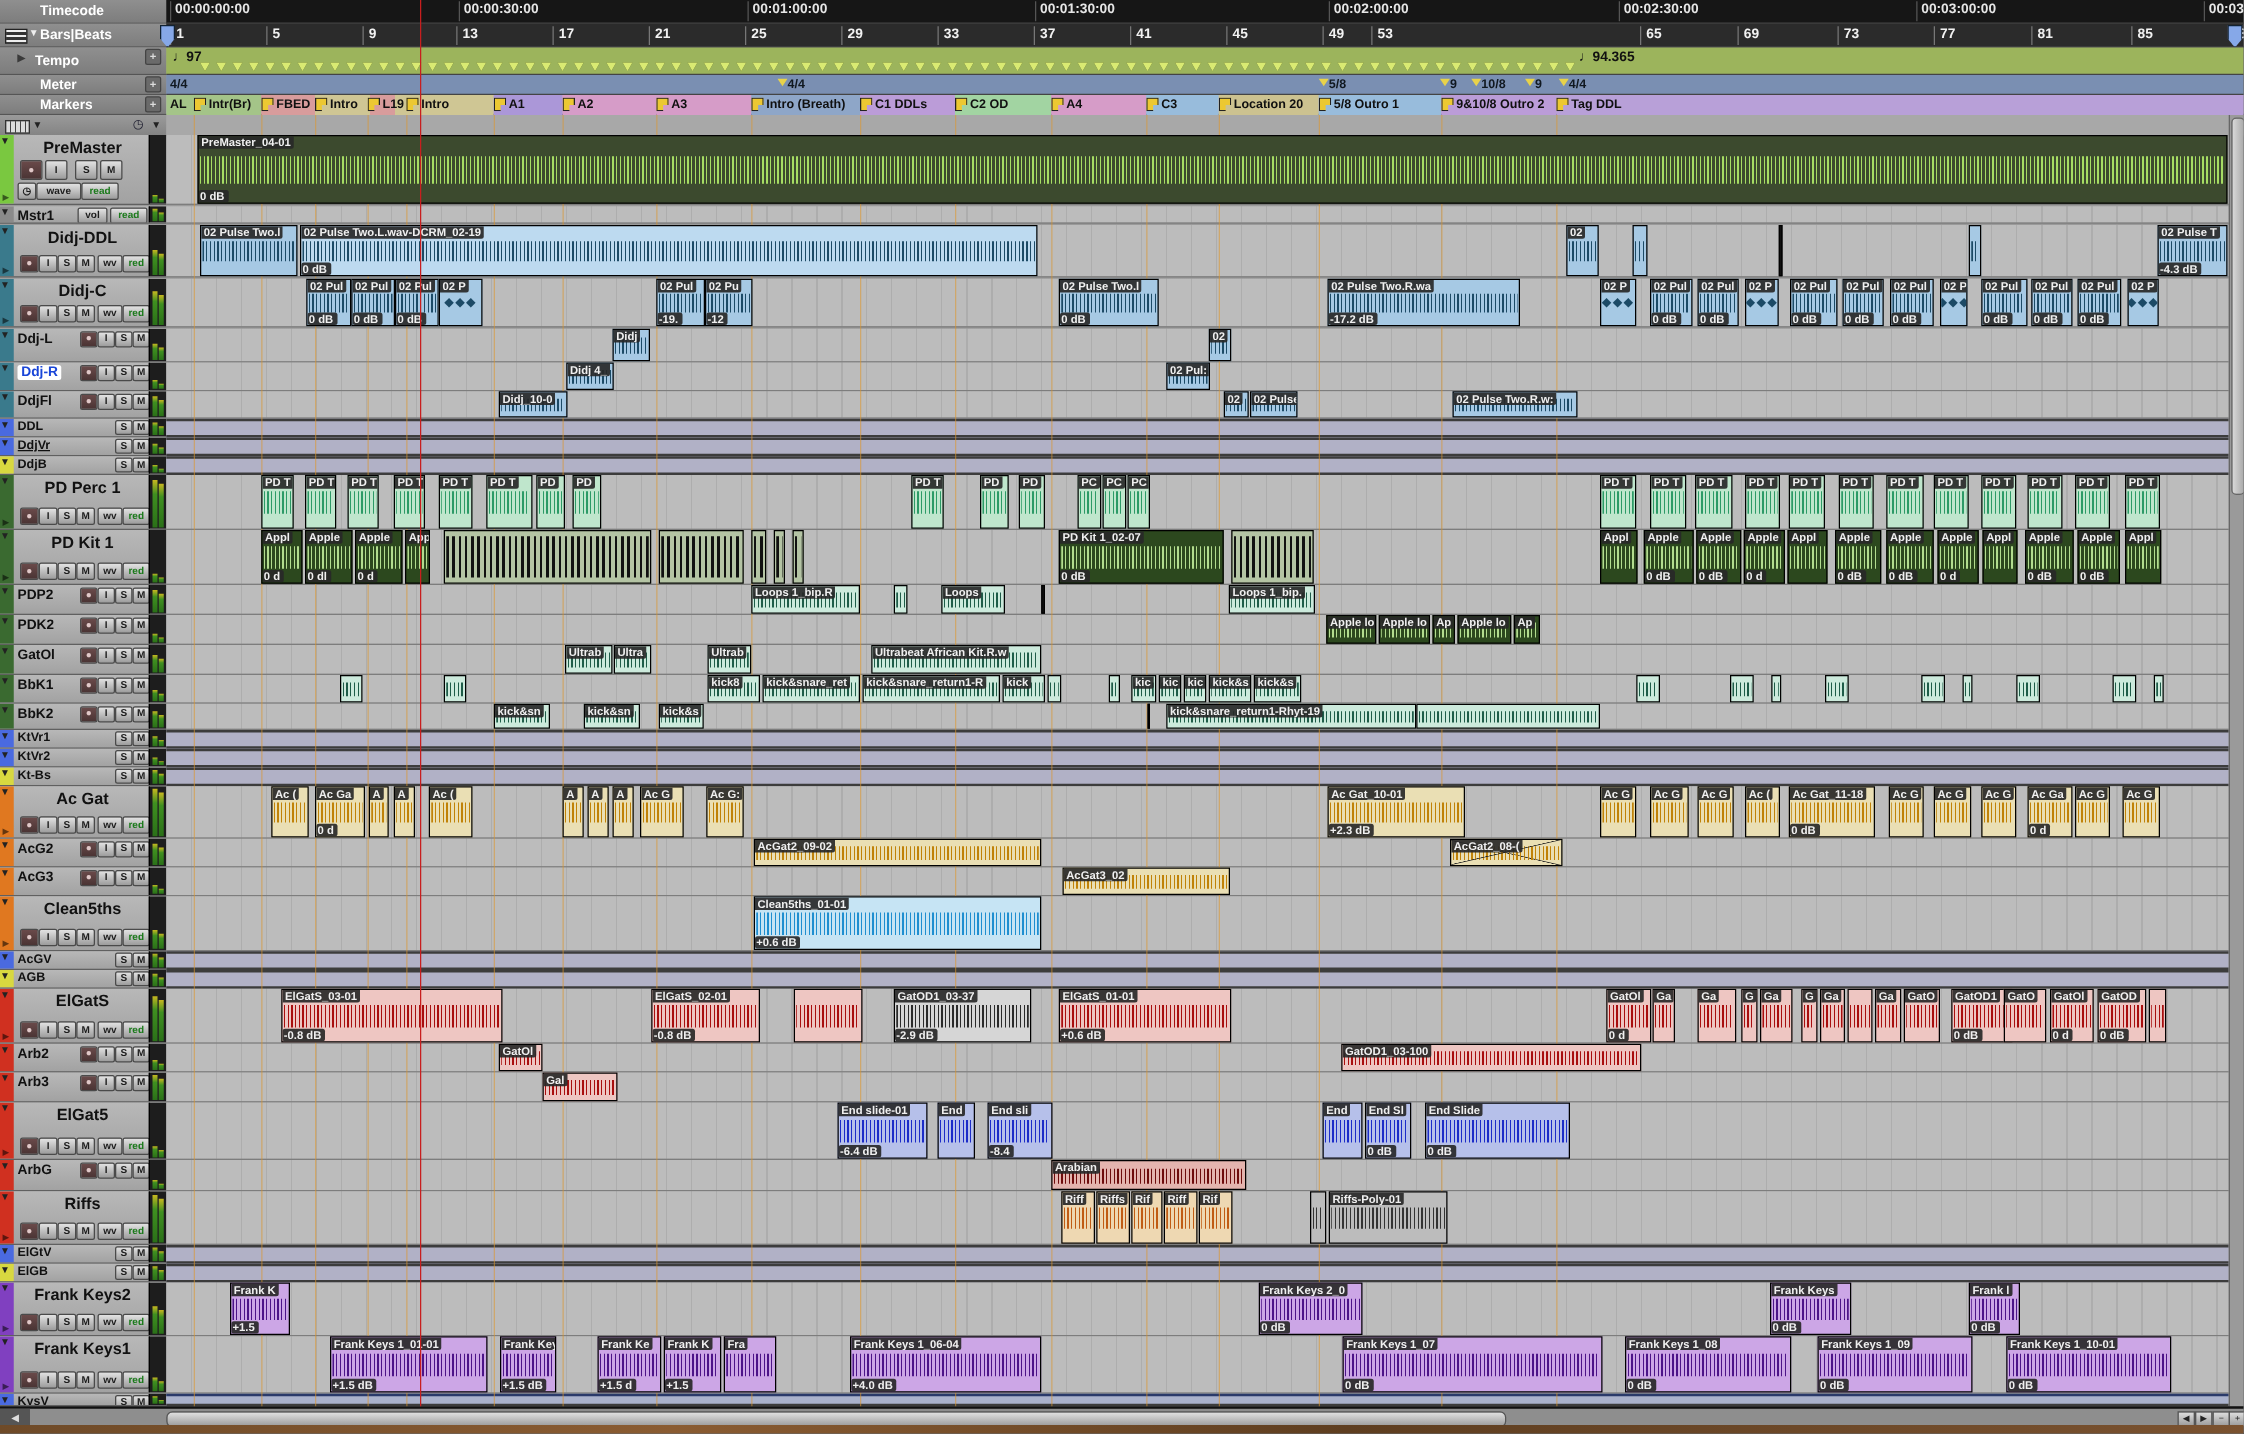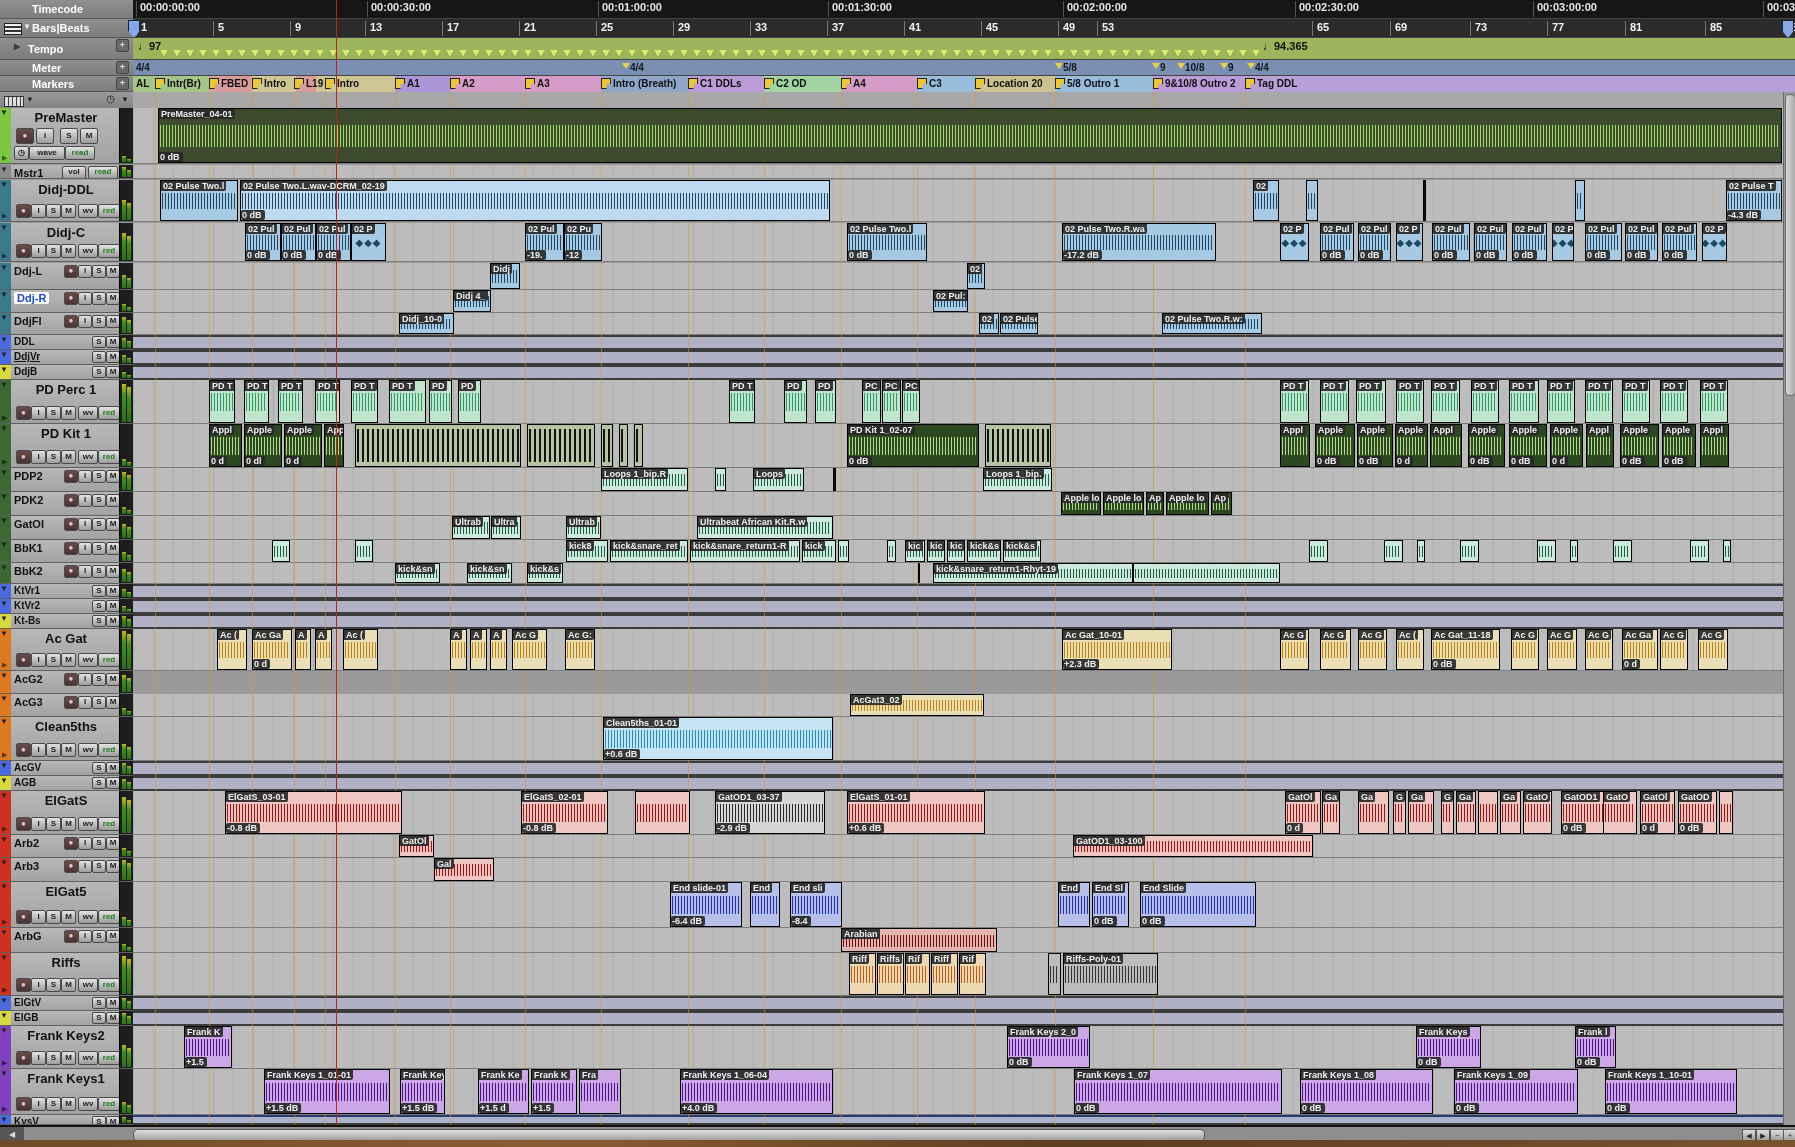--- a/index.html
+++ b/index.html
@@ -1317,20 +1317,30 @@
       <div class="tname med">AcG2</div>
       <div class="btn dk abs" style="left: 64px; top: 2px; width: 12px; height: 11px; line-height: 10px;">●</div>
       <div class="btn abs" style="left: 78px; top: 2px; width: 12px; height: 11px; line-height: 10px;">I</div>
       <div class="btn abs" style="left: 92px; top: 2px; width: 12px; height: 11px; line-height: 10px;">S</div>
       <div class="btn abs" style="left: 106px; top: 2px; width: 12px; height: 11px; line-height: 10px;">M</div>
       <div class="meterbars">
         <div class="mb" style="left: 2px; height: 17px;"></div>
         <div class="mb" style="left: 7px; height: 14px;"></div>
       </div>
     </div>
+    <div class="lane abs" style="left: 133px; top: 671px; width: 1650px; height: 23px;">
+      <div class="clip c-tan abs" style="left: 470px; top: 0px; width: 230px; bottom: 0px;">
+        <div class="wave w1" style="top: 25%; bottom: 20%;"></div>
+        <div class="clab">AcGat2_09-02</div>
+      </div>
+      <div class="clip c-tan xfade abs" style="left: 1027px; top: 0px; width: 90px; bottom: 0px;">
+        <div class="wave w1" style="top: 25%; bottom: 20%;"></div>
+        <div class="clab">AcGat2_08-(</div>
+      </div>
+    </div>
     <div class="trow abs" style="left: 0px; top: 694px; width: 133px; height: 23px;">
       <div class="strip" style="background: rgb(224, 120, 32);">
         <div class="chev">▼</div>
       </div>
       <div class="tname med">AcG3</div>
       <div class="btn dk abs" style="left: 64px; top: 2px; width: 12px; height: 11px; line-height: 10px;">●</div>
       <div class="btn abs" style="left: 78px; top: 2px; width: 12px; height: 11px; line-height: 10px;">I</div>
       <div class="btn abs" style="left: 92px; top: 2px; width: 12px; height: 11px; line-height: 10px;">S</div>
       <div class="btn abs" style="left: 106px; top: 2px; width: 12px; height: 11px; line-height: 10px;">M</div>
       <div class="meterbars">

